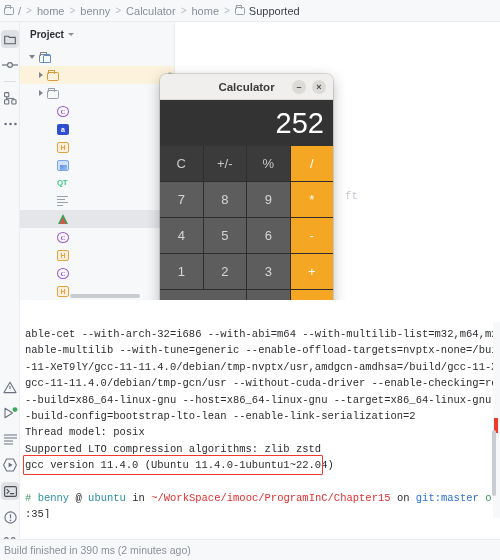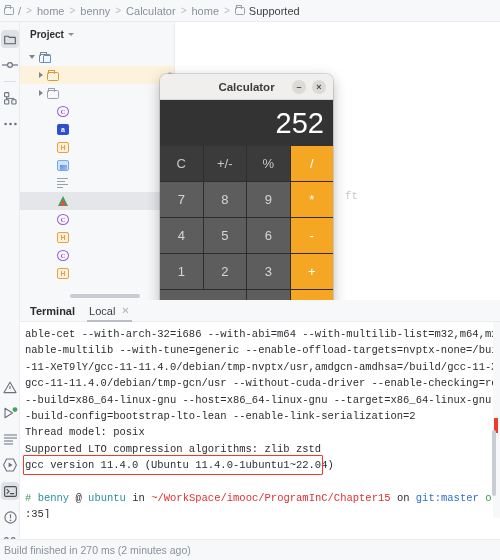--- a/index.html
+++ b/index.html
@@ -360,20 +360,26 @@
       <div class="row">
         <span class="spacer" style="width:26px"></span>
         <span class="spacer" style="width:5px"></span>
         <span class="ic ic-sq ic-h">H</span>
         <span></span>
       </div>
       <div class="row">
         <span class="spacer" style="width:26px"></span>
         <span class="spacer" style="width:5px"></span>
         <span class="ic ic-sq ic-svg"></span>
+        <span></span>
+      </div>
+      <div class="row">
+        <span class="spacer" style="width:26px"></span>
+        <span class="spacer" style="width:5px"></span>
+        <span class="ic ic-qt">QT</span>
         <span></span>
       </div>
       <div class="row">
         <span class="spacer" style="width:26px"></span>
         <span class="spacer" style="width:5px"></span>
         <span class="ic ic-txt">
           <i></i>
           <i></i>
           <i></i>
           <i></i>
@@ -439,29 +445,22 @@
       <div class="key ">2</div>
       <div class="key ">3</div>
       <div class="key op">+</div>
       <div class="key zero">0</div>
       <div class="key ">.</div>
       <div class="key op">=</div>
     </div>
 </div>
 
 <div id="terminal-panel">
-  <div id="term-tabs">
-    <span class="t-title">Terminal</span>
-    <span class="t-tab active">
-      <span>Local</span>
-      <span class="x-mark">✕</span>
-    </span>
-  </div>
   <div id="term-body"><div class="ln">able-cet --with-arch-32=i686 --with-abi=m64 --with-multilib-list=m32,m64,mx32 --e</div><div class="ln">nable-multilib --with-tune=generic --enable-offload-targets=nvptx-none=/build/gcc</div><div class="ln">-11-XeT9lY/gcc-11-11.4.0/debian/tmp-nvptx/usr,amdgcn-amdhsa=/build/gcc-11-XeT9lY/</div><div class="ln">gcc-11-11.4.0/debian/tmp-gcn/usr --without-cuda-driver --enable-checking=release</div><div class="ln">--build=x86_64-linux-gnu --host=x86_64-linux-gnu --target=x86_64-linux-gnu --with</div><div class="ln">-build-config=bootstrap-lto-lean --enable-link-serialization=2</div><div class="ln">Thread model: posix</div><div class="ln">Supported LTO compression algorithms: zlib zstd</div><div class="ln">gcc version 11.4.0 (Ubuntu 11.4.0-1ubuntu1~22.04)</div><div class="ln">&nbsp;</div><div class="ln"><span class="c-green">#</span> <span class="c-cyan">benny</span> <span class="c-dark">@</span> <span class="c-cyan">ubuntu</span> <span class="c-dark">in</span> <span class="c-red">~/WorkSpace/imooc/ProgramInC/Chapter15</span> <span class="c-dark">on</span> <span class="c-blue">git:master</span> <span class="c-green">o</span> </div><div class="ln"><span class="c-dark">:35]</span></div></div>
   <div id="term-right-edge"></div>
   <div id="red-tick"></div>
   <div id="term-scroll"></div>
 <div id="highlight-box" style="border-color: rgb(239, 59, 45); top: 155.2px; left: 3px; width: 300px; height: 20px;"></div>
   </div>
 
 <div id="statusbar">
-  <span>Build finished in 270 ms (2 minutes ago)</span>
+  <span>Build finished in 390 ms (2 minutes ago)</span>
 </div>
 
 </body></html>

